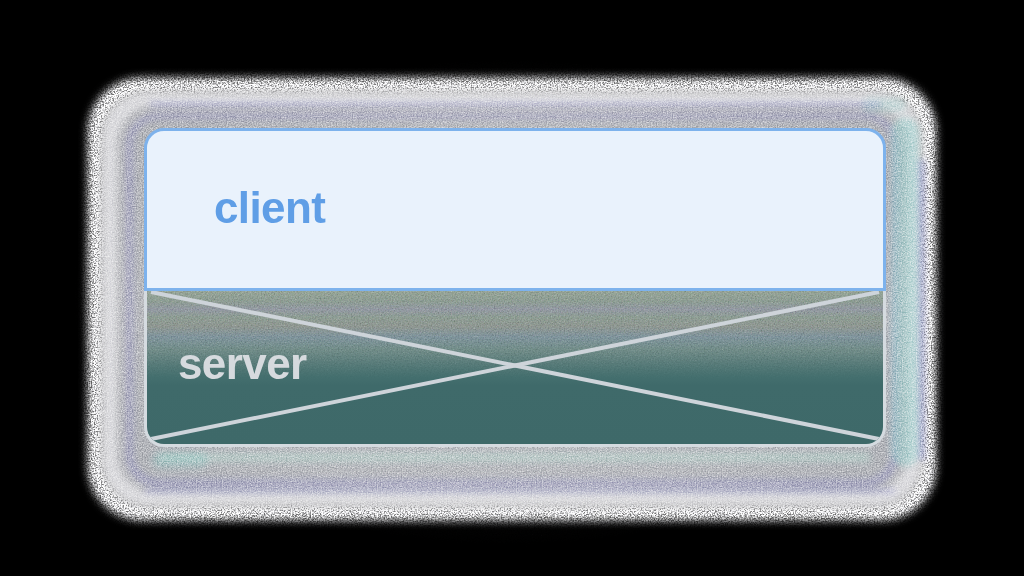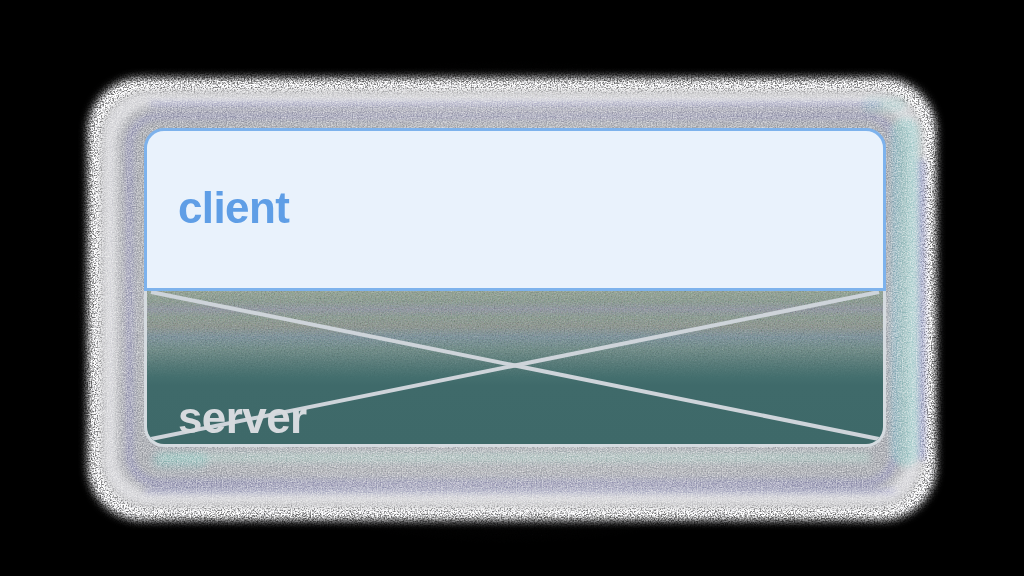--- a/index.html
+++ b/index.html
@@ -54,20 +54,21 @@
   .client-box {
     position: absolute;
     left: 0; top: 0;
     width: 742px; height: 163px;
     box-sizing: border-box;
     background: #e9f2fc;
     border: 3px solid #7db2ec;
     border-radius: 20px 20px 0 0;
     display: flex;
     align-items: center;
+    padding-left: 36px;
   }
   .client-label {
     margin-left: 31px;
     font-size: 44px;
     font-weight: bold;
     letter-spacing: -0.6px;
     color: #5f9ee6;
     line-height: 1;
     transform: translateY(-2px);
   }
@@ -85,21 +86,21 @@
       #7b919a 30%,
       #6f8b87 38%,
       #587b79 47%,
       #446f6e 56%,
       #3f6a6a 62%,
       #3e6969 100%);
     border: 3px solid #d5dbe0;
     border-top: none;
     border-radius: 0 0 20px 20px;
     display: flex;
-    align-items: flex-end;
+    align-items: center;
     overflow: hidden;
   }
   .server-label {
     margin-left: 31px;
     font-size: 44px;
     font-weight: bold;
     letter-spacing: -0.6px;
     color: #d6dade;
     line-height: 1;
     position: relative;

